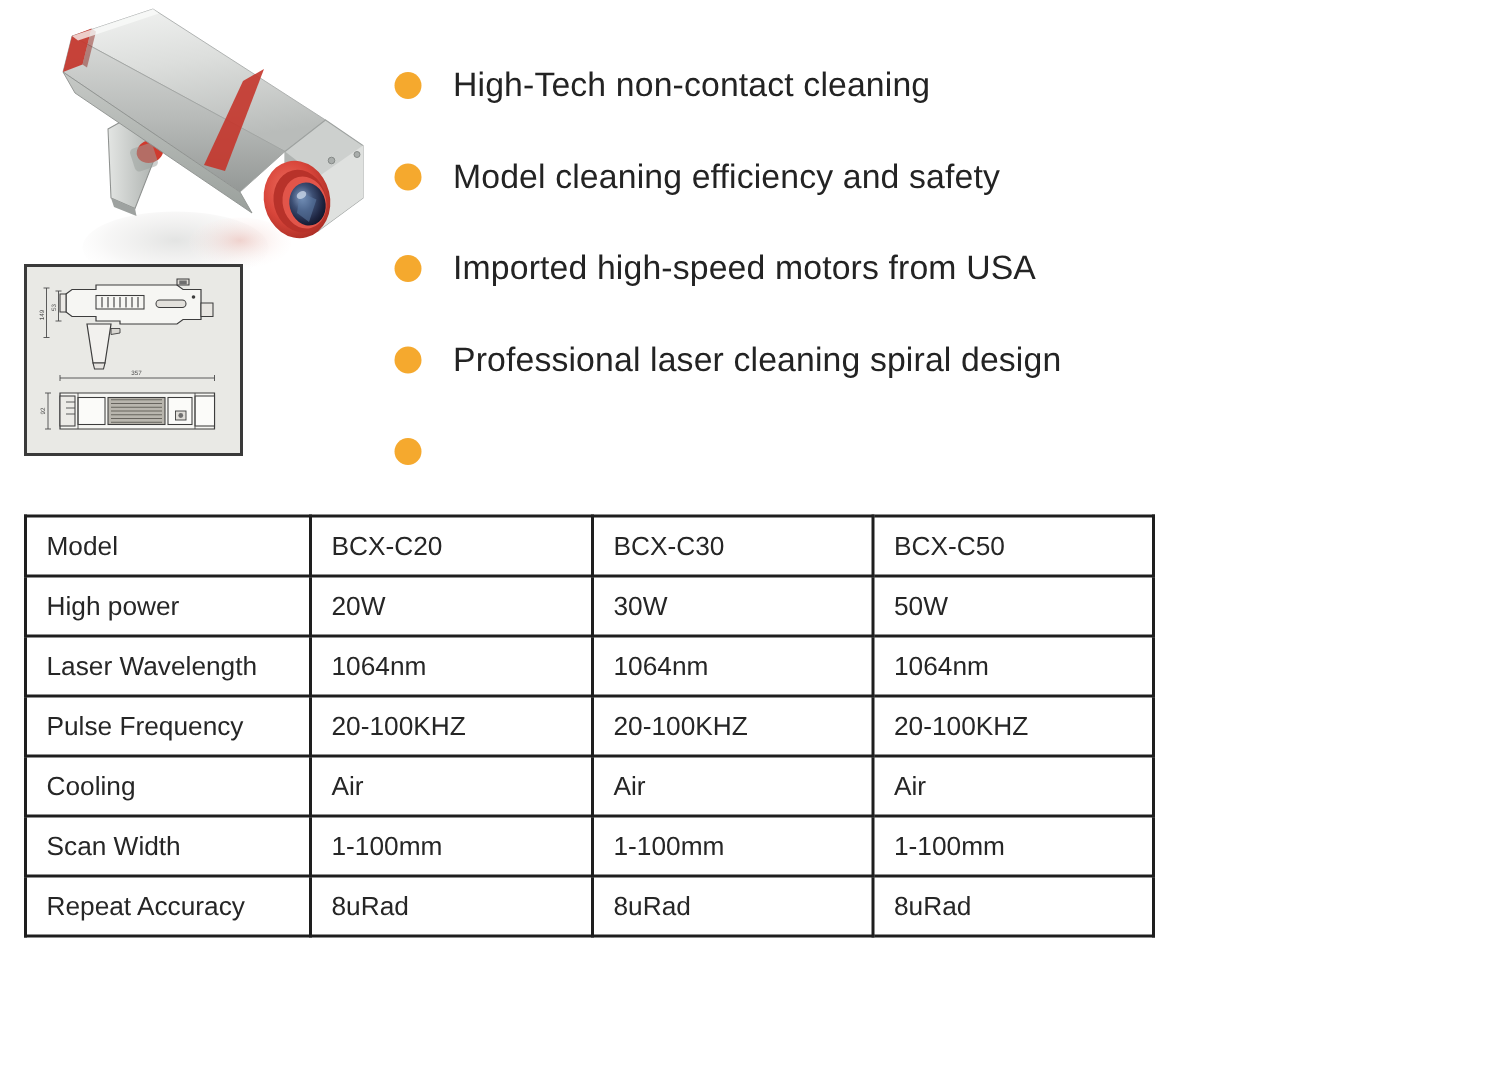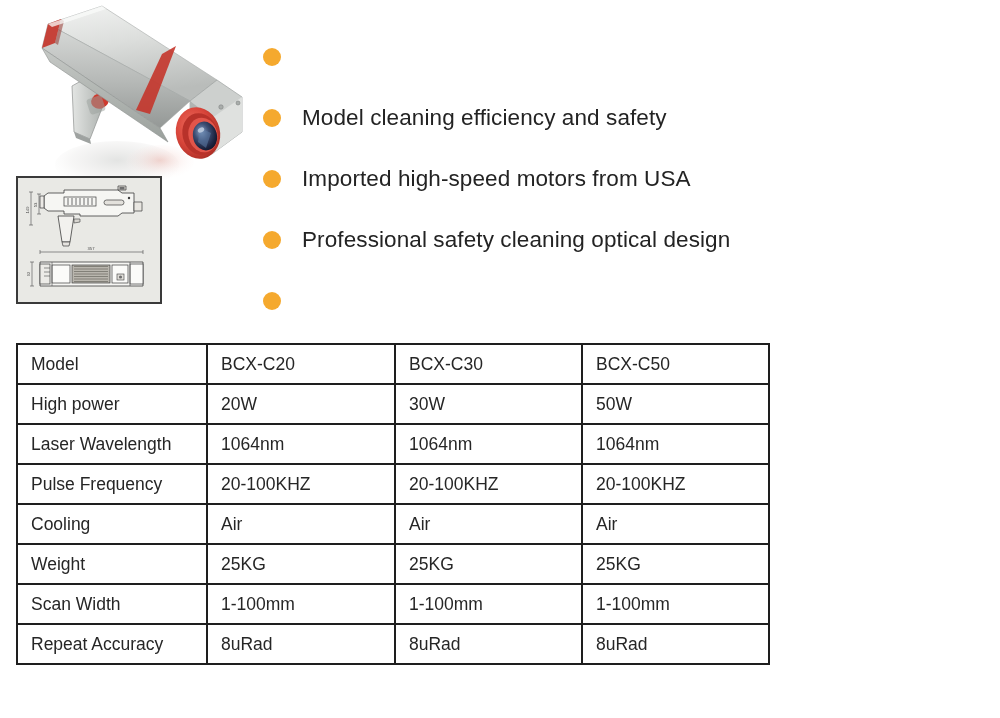--- a/index.html
+++ b/index.html
@@ -266,32 +266,33 @@
       <text x="19" y="27" transform="rotate(-90 19 27)" text-anchor="middle">53</text>
       <text x="73" y="72" text-anchor="middle">357</text>
       <text x="12" y="96" transform="rotate(-90 12 96)" text-anchor="middle">92</text>
     </g>
   </svg>
 </div>
 
 <div id="feature-list">
   <div class="feature-row">
     <span class="feature-dot" style="background: rgb(245, 169, 46);"></span>
+    <span class="feature-text">High-Tech non-contact cleaning</span>
   </div>
   <div class="feature-row">
     <span class="feature-dot" style="background: rgb(245, 169, 46);"></span>
     <span class="feature-text">Model cleaning efficiency and safety</span>
   </div>
   <div class="feature-row">
     <span class="feature-dot" style="background: rgb(245, 169, 46);"></span>
     <span class="feature-text">Imported high-speed motors from USA</span>
   </div>
   <div class="feature-row">
     <span class="feature-dot" style="background: rgb(245, 169, 46);"></span>
-    <span class="feature-text">Professional safety cleaning optical design</span>
+    <span class="feature-text">Professional laser cleaning spiral design</span>
   </div>
   <div class="feature-row">
     <span class="feature-dot" style="background: rgb(245, 169, 46);"></span>
   </div>
 </div>
 
 <div id="spec-table-wrap">
   <table id="spec-table" style="border-color: rgb(30, 30, 30); padding-left: 48px;">
     <colgroup>
       <col class="c0">
@@ -324,26 +325,20 @@
         <td style="border-color: rgb(30, 30, 30);">20-100KHZ</td>
         <td style="border-color: rgb(30, 30, 30);">20-100KHZ</td>
       </tr>
       <tr>
         <td style="border-color: rgb(30, 30, 30);">Cooling</td>
         <td style="border-color: rgb(30, 30, 30);">Air</td>
         <td style="border-color: rgb(30, 30, 30);">Air</td>
         <td style="border-color: rgb(30, 30, 30);">Air</td>
       </tr>
       <tr>
-        <td style="border-color: rgb(30, 30, 30);">Weight</td>
-        <td style="border-color: rgb(30, 30, 30);">25KG</td>
-        <td style="border-color: rgb(30, 30, 30);">25KG</td>
-        <td style="border-color: rgb(30, 30, 30);">25KG</td>
-      </tr>
-      <tr>
         <td style="border-color: rgb(30, 30, 30);">Scan Width</td>
         <td style="border-color: rgb(30, 30, 30);">1-100mm</td>
         <td style="border-color: rgb(30, 30, 30);">1-100mm</td>
         <td style="border-color: rgb(30, 30, 30);">1-100mm</td>
       </tr>
       <tr>
         <td style="border-color: rgb(30, 30, 30);">Repeat Accuracy</td>
         <td style="border-color: rgb(30, 30, 30);">8uRad</td>
         <td style="border-color: rgb(30, 30, 30);">8uRad</td>
         <td style="border-color: rgb(30, 30, 30);">8uRad</td>

